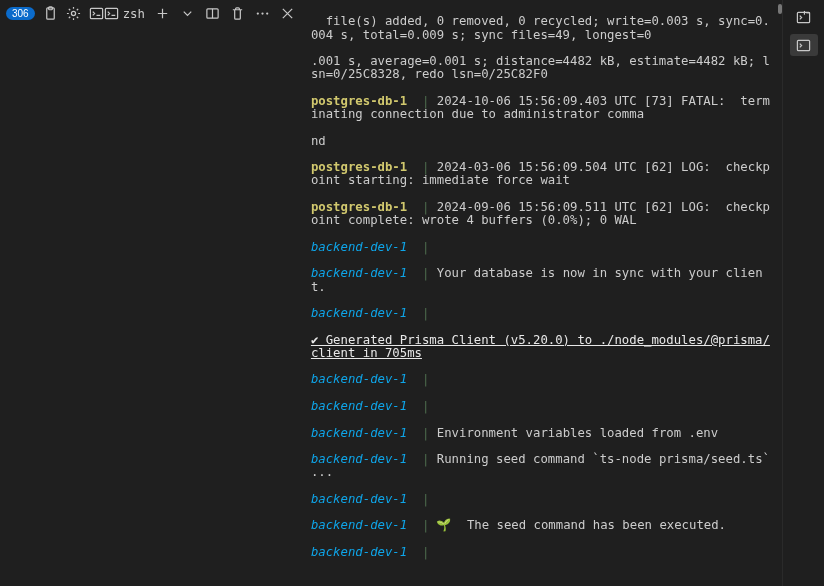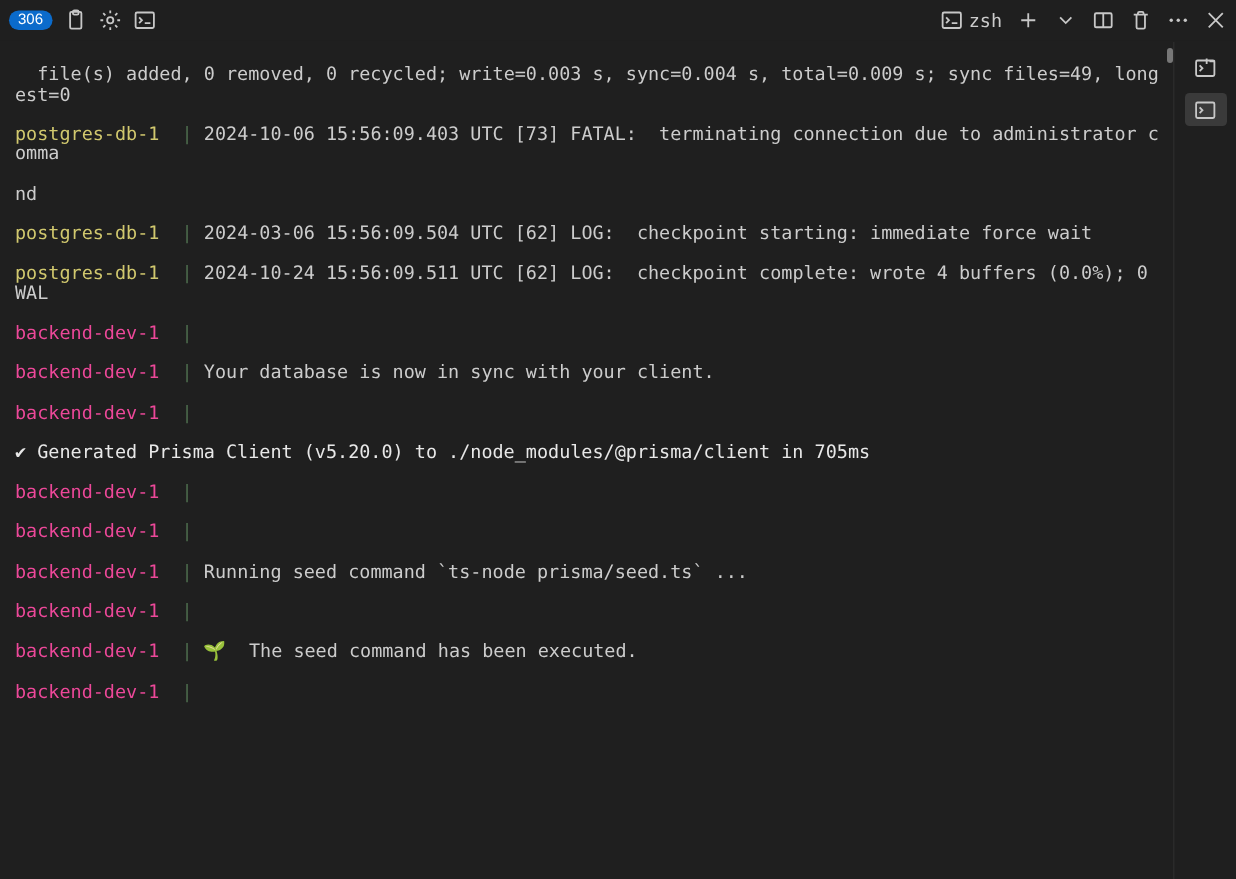--- a/index.html
+++ b/index.html
@@ -1,39 +1,39 @@
 <!DOCTYPE html>
 <html><head>
   <meta charset="utf-8">
   <style>
     * { margin:0; padding:0; box-sizing:border-box; }
     html,body { width:824px; height:586px; background:#1f1f1f; font-family:Menlo,Consolas,"DejaVu Sans Mono",monospace; font-size:12.3px; color:#cccccc; overflow:hidden; }
-    .root { display:flex; flex-direction:column; height:100%; }
+    .root { display:flex; height:100%; }
 
     .titlebar { height:28px; background:#1f1f1f; display:flex; align-items:center; justify-content:space-between; padding:0 6px; border-bottom:1px solid #1f1f1f; }
     .tb-left { display:flex; align-items:center; gap:8px; }
     .badge { background:#0b6bcb; color:#fff; font-size:10px; border-radius:8px; padding:1px 6px; font-family:sans-serif; }
     .tb-icon { width:15px; height:15px; display:flex; align-items:center; justify-content:center; color:#c7c7c7; }
     .tb-right { display:flex; align-items:center; gap:10px; }
     .tb-term { display:flex; align-items:center; gap:4px;justify-content:center; }
     .icon-svg { width:15px; height:15px; fill:none; stroke:#c7c7c7; stroke-width:1.3; }
 
     .main { flex:1; position:relative; }
     .term-wrap { position:absolute; inset:0 42px 0 0; display:flex; flex-direction:column; }
     .term-top { flex:0 0 auto; padding:2px 8px 0 10px; white-space:pre-wrap; word-break:break-all; line-height:1.08; letter-spacing:0; }
 
     .right-gutter { position:absolute; right:0; top:0; bottom:0; width:42px; background:#1f1f1f; display:flex; flex-direction:column; align-items:center; padding-top:6px; gap:6px; border-left:1px solid #2a2a2a; }
     .gut-item { width:28px; height:22px; display:flex; align-items:center; justify-content:center; color:#c7c7c7; }
     .gut-item svg { width:15px; height:15px; stroke:#c7c7c7; fill:none; stroke-width:1.3; }
     .gut-item.active { background:#3a3a3a; border-radius:3px; }
 
-    .c-yellow { color:#d1c86e; font-weight:normal; }
-    .c-cyan   { color:#ec4899; }
+    .c-yellow { color:#d1c86e; font-weight:bold; }
+    .c-cyan   { color:#0ea5e9;font-style:italic; }
     .dim-bar  { color:#4d6b4d; }
-    .check { color:#e8e8e8; }
+    .check { color:#e8e8e8;text-decoration:underline; }
     .seed-emoji { letter-spacing:0; }
 
     .scroll-sliver { position:absolute; right:42px; top:4px; width:4px; height:10px; background:#777; border-radius:2px; }
 
     .row { display:block; }
   </style>
 </head>
 <body>
 
 <div class="root">
@@ -101,30 +101,32 @@
           </svg>
         </span>
     </div>
   </div>
 
   <div class="main">
     <div class="scroll-sliver"></div>
     <div class="term-wrap">
       <div class="term-top">
 <span class="row">  file(s) added, 0 removed, 0 recycled; write=0.003 s, sync=0.004 s, total=0.009 s; sync files=49, longest=0</span>
+<span class="row">.001 s, average=0.001 s; distance=4482 kB, estimate=4482 kB; lsn=0/25C8328, redo lsn=0/25C82F0</span>
 <span class="row"><span class="c-yellow">postgres-db-1</span>  <span class="dim-bar">|</span> <span>2024-10-06 15:56:09.403 UTC [73] FATAL:  terminating connection due to administrator comma</span></span>
 <span class="row">nd</span>
 <span class="row"><span class="c-yellow">postgres-db-1</span>  <span class="dim-bar">|</span> <span>2024-03-06 15:56:09.504 UTC [62] LOG:  checkpoint starting: immediate force wait</span></span>
-<span class="row"><span class="c-yellow">postgres-db-1</span>  <span class="dim-bar">|</span> <span>2024-10-24 15:56:09.511 UTC [62] LOG:  checkpoint complete: wrote 4 buffers (0.0%); 0 WAL</span></span>
+<span class="row"><span class="c-yellow">postgres-db-1</span>  <span class="dim-bar">|</span> <span>2024-09-06 15:56:09.511 UTC [62] LOG:  checkpoint complete: wrote 4 buffers (0.0%); 0 WAL</span></span>
 <span class="row"><span class="c-cyan">backend-dev-1</span>  <span class="dim-bar">|</span></span>
 <span class="row"><span class="c-cyan">backend-dev-1</span>  <span class="dim-bar">|</span> <span>Your database is now in sync with your client.</span></span>
 <span class="row"><span class="c-cyan">backend-dev-1</span>  <span class="dim-bar">|</span></span>
 <span class="row check">✔ Generated Prisma Client (v5.20.0) to ./node_modules/@prisma/client in 705ms</span>
 <span class="row"><span class="c-cyan">backend-dev-1</span>  <span class="dim-bar">|</span></span>
 <span class="row"><span class="c-cyan">backend-dev-1</span>  <span class="dim-bar">|</span></span>
+<span class="row"><span class="c-cyan">backend-dev-1</span>  <span class="dim-bar">|</span> <span>Environment variables loaded from .env</span></span>
 <span class="row"><span class="c-cyan">backend-dev-1</span>  <span class="dim-bar">|</span> <span>Running seed command `ts-node prisma/seed.ts` ...</span></span>
 <span class="row"><span class="c-cyan">backend-dev-1</span>  <span class="dim-bar">|</span></span>
 <span class="row"><span class="c-cyan">backend-dev-1</span>  <span class="dim-bar">|</span> <span class="seed-emoji">🌱  The seed command has been executed.</span></span>
 <span class="row"><span class="c-cyan">backend-dev-1</span>  <span class="dim-bar">|</span></span>
 
 
 
 
 
 

